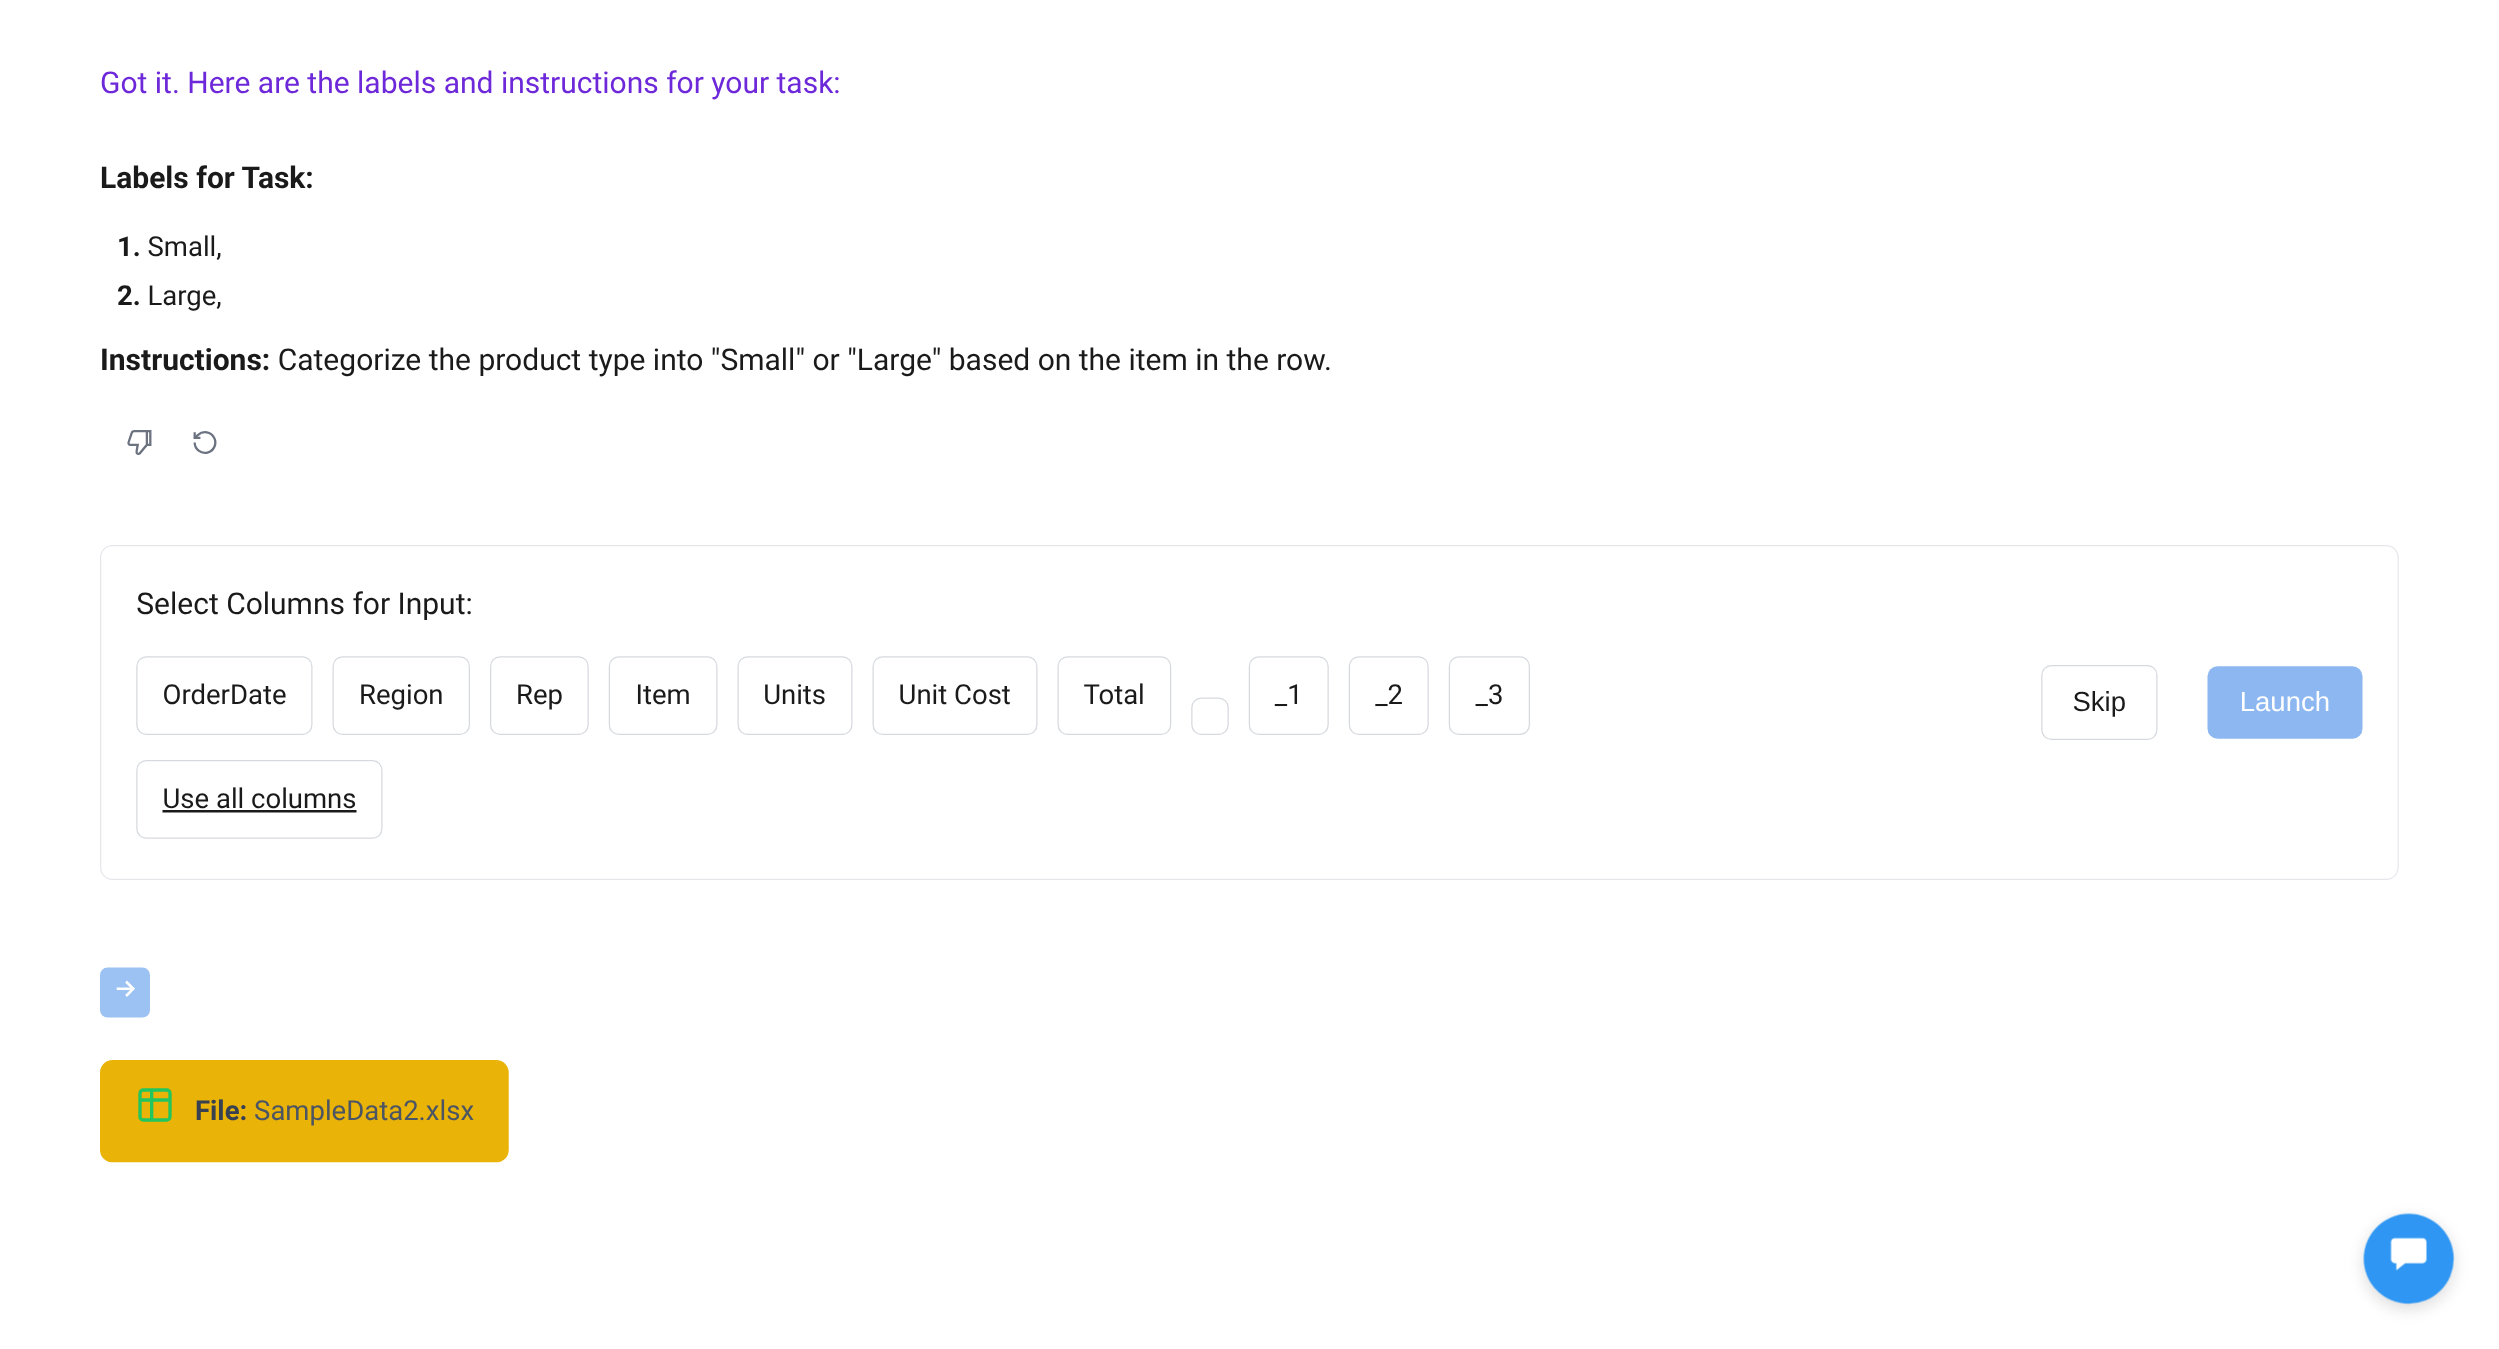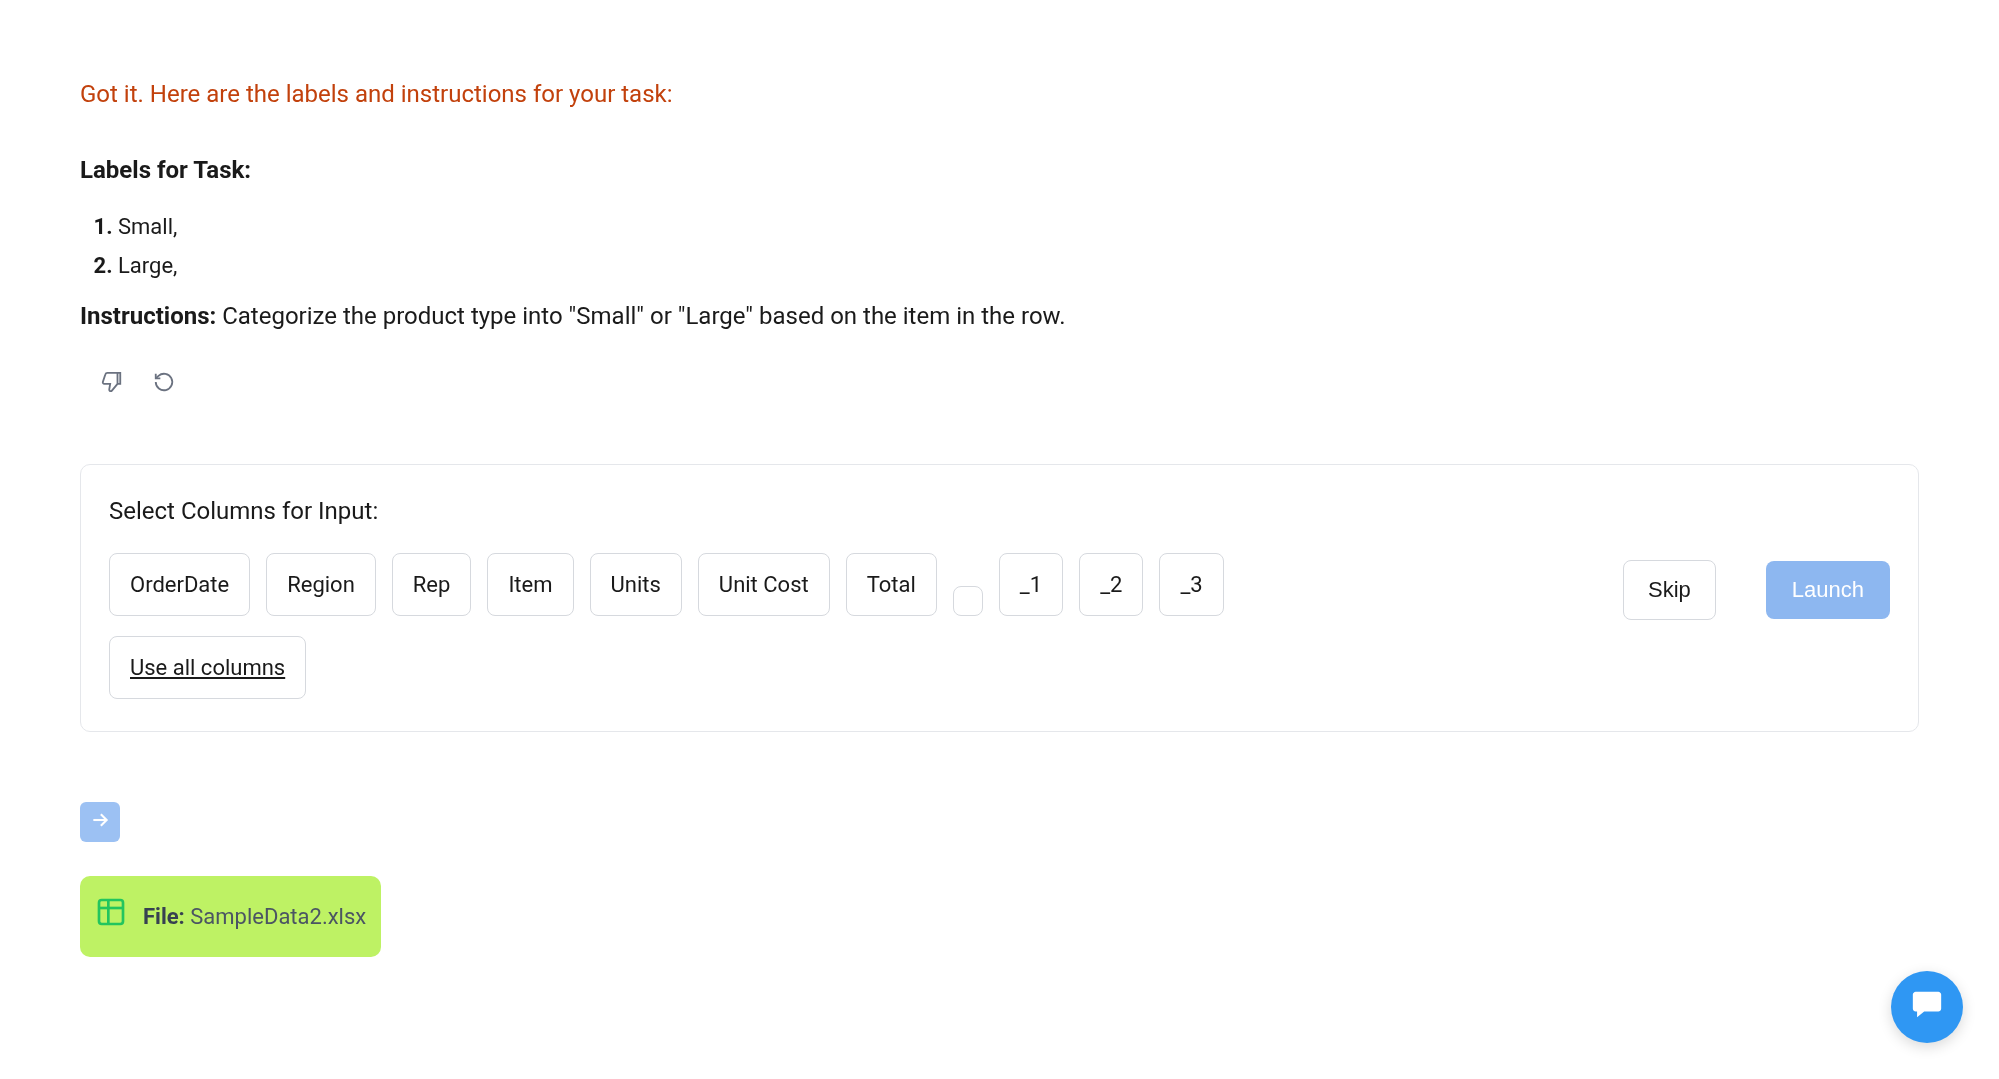--- a/index.html
+++ b/index.html
@@ -14,23 +14,23 @@
       font-size: 22px;
       line-height: 1.5;
       padding: 0;
     }
     .page {
       max-width: 1999px;
       margin: 0 auto;
       padding: 0 80px;
     }
     .intro-text {
-      margin-top: 76px;
-      font-size: 24px;
-      color: #c2410c;
+      margin-top: 48px;
+      font-size: 24px;
+      color: #6d28d9;
     }
     .labels-heading {
       margin-top: 40px;
       font-size: 24px;
       font-weight: 700;
       color: #1a1a1a;
     }
     .labels-list {
       margin-top: 22px;
       margin-left: 38px;
@@ -118,21 +118,21 @@
       cursor: pointer;
       margin-top: 20px;
       display: inline-block;
       text-decoration: underline;
     }
     .card-actions {
       position: absolute;
       right: 28px;
       top: 95px;
       display: flex;
-      gap: 24px;
+      gap: 14px;
       align-items: center;
     }
     .skip-btn {
       border: 1px solid #d6d9de;
       background: #ffffff;
       border-radius: 8px;
       padding: 16px 24px;
       font-size: 22px;
       color: #1a1a1a;
       cursor: pointer;
@@ -179,23 +179,23 @@
       height: 20px;
       stroke: #ffffff;
       fill: none;
       stroke-width: 2.5;
     }
     .file-chip {
       margin-top: 34px;
       display: inline-flex;
       align-items: center;
       gap: 16px;
-      background: #bef264;
+      background: #eab308;
       border-radius: 10px;
-      padding: 20px 15px;
+      padding: 20px 28px;
     }
     .file-chip .file-icon svg {
       width: 32px;
       height: 32px;
       stroke: #22c55e;
       fill: none;
       stroke-width: 2;
     }
     .file-chip .file-label {
       font-size: 22px;

